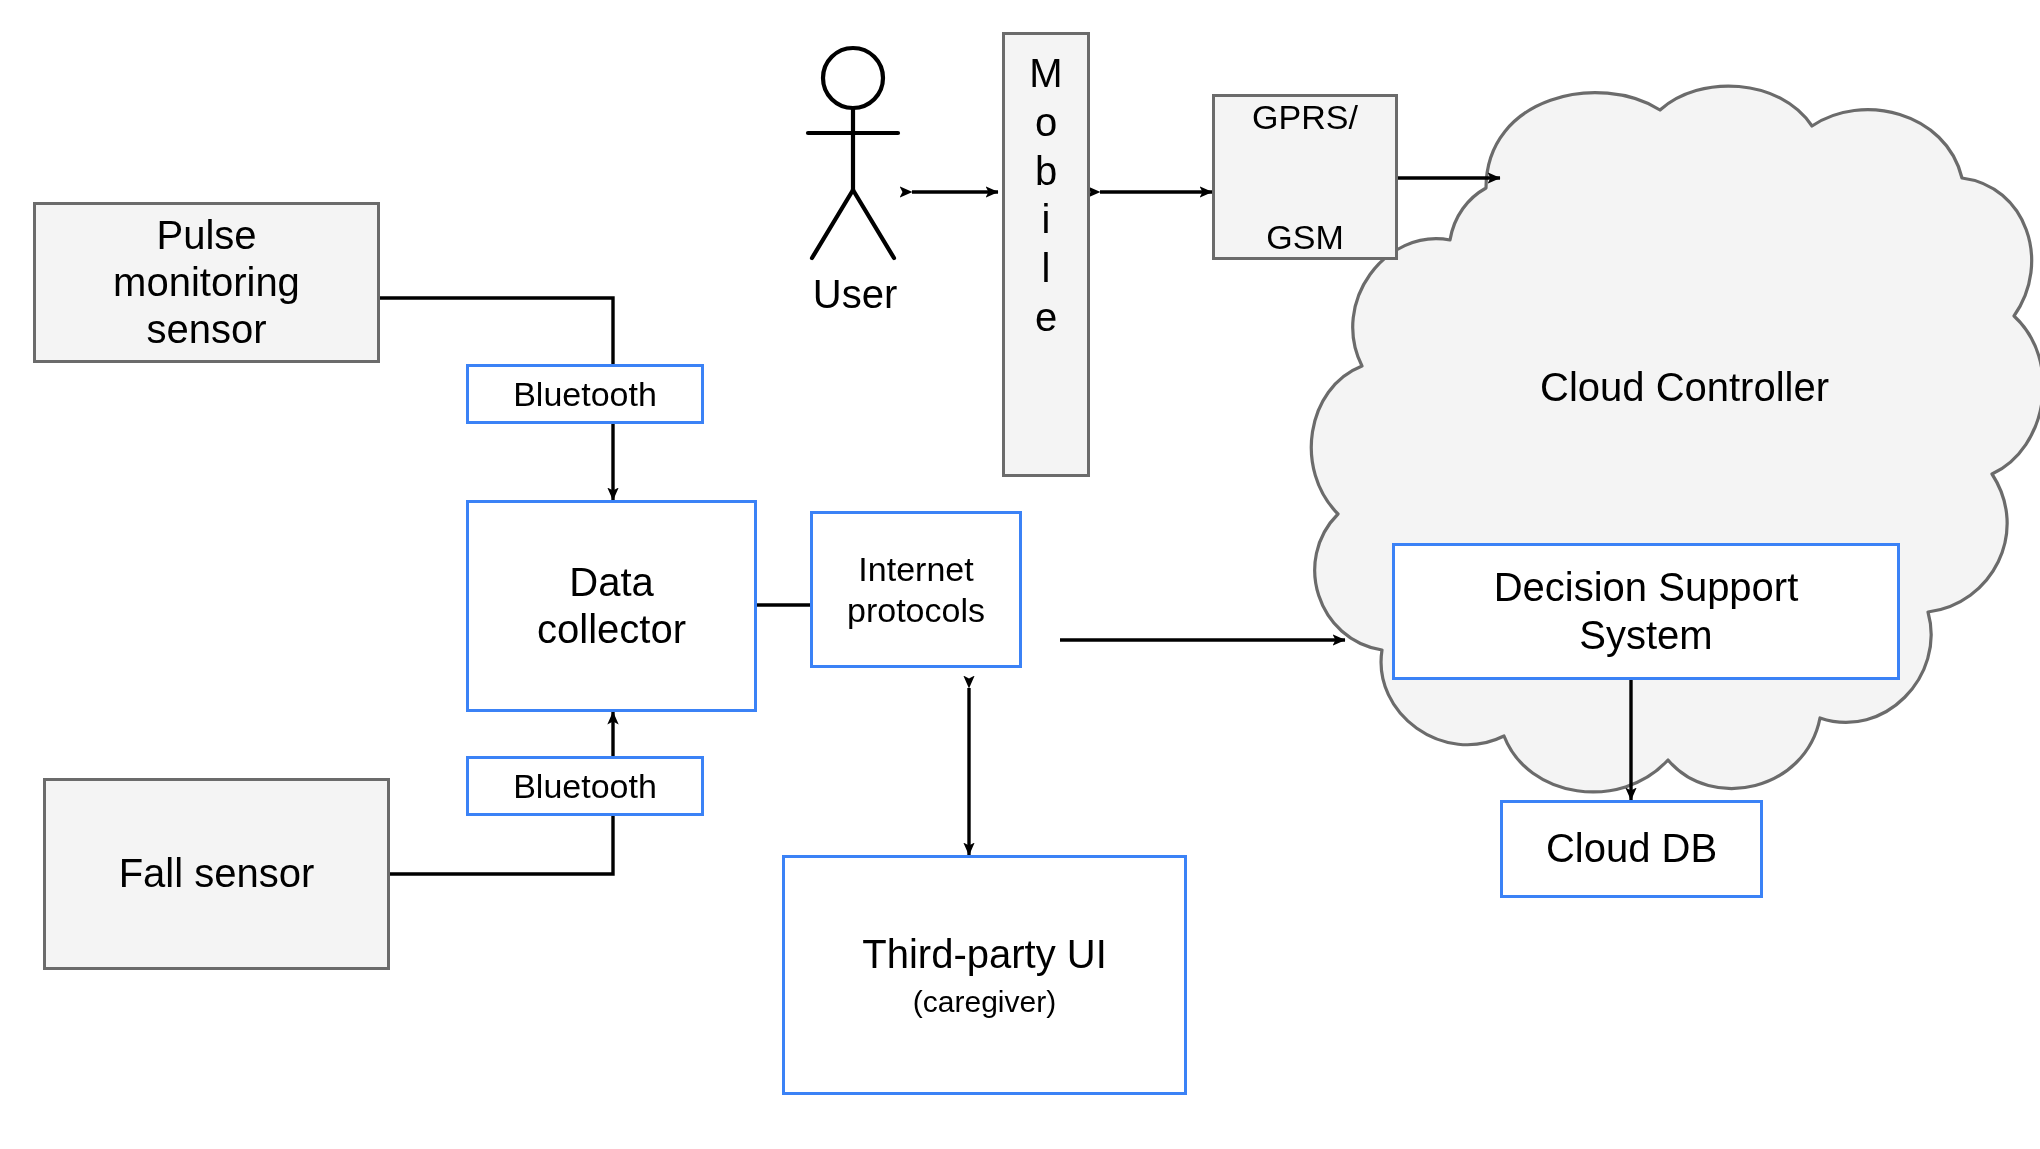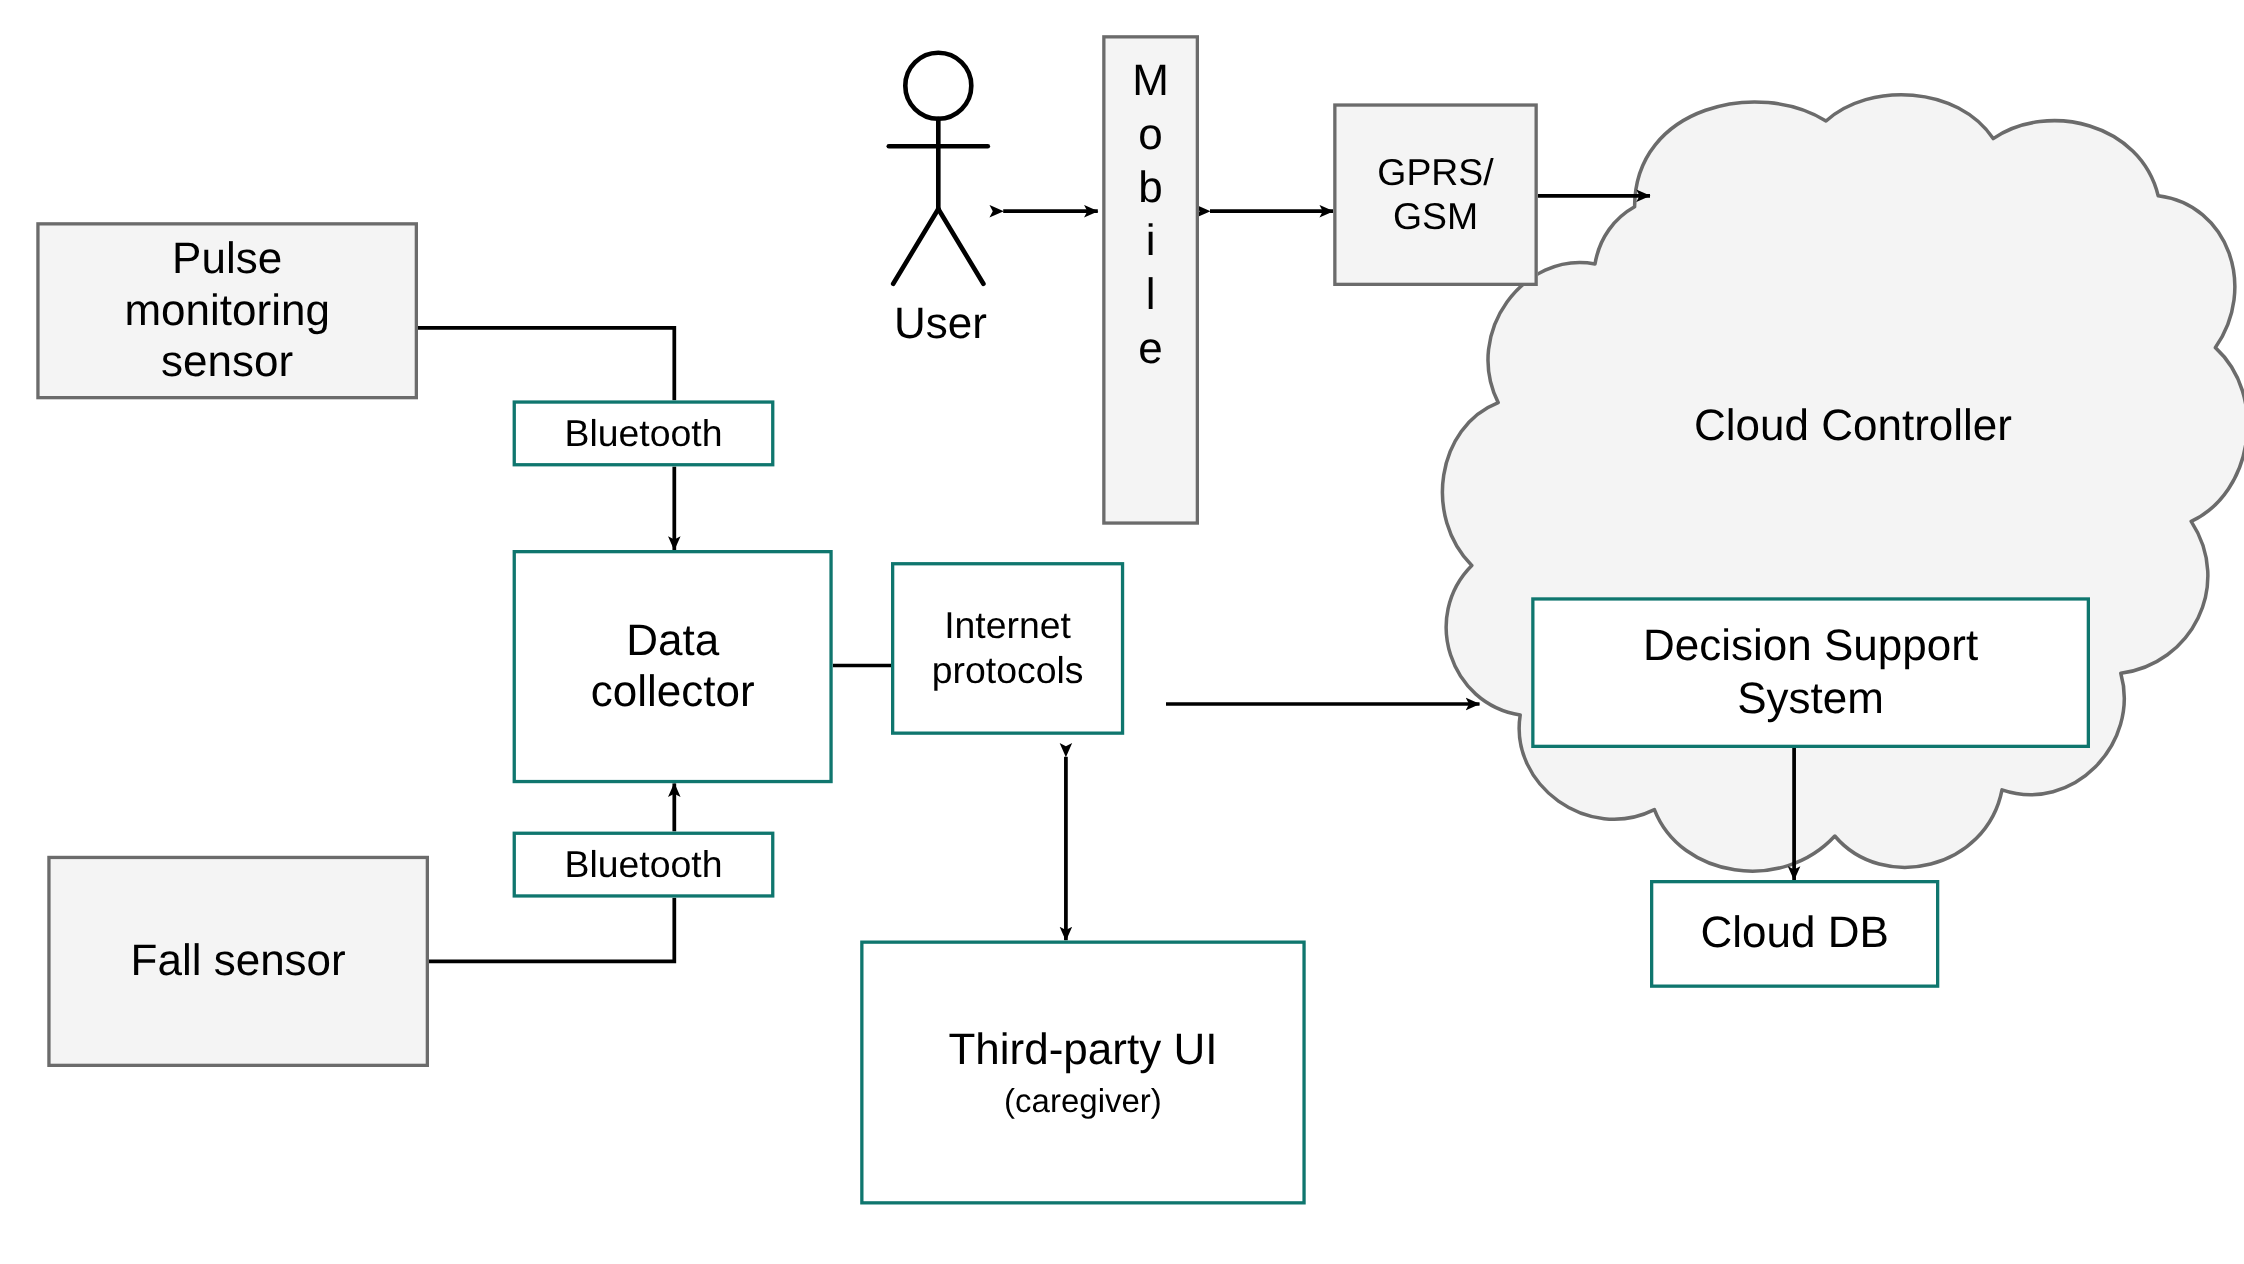--- a/index.html
+++ b/index.html
@@ -34,21 +34,21 @@
     line-height: 1.18;
   }
   
   .shaded {
     background: #f4f4f4;
     border: 3px solid #6b6b6b;
   }
   
   .plain {
     background: #ffffff;
-    border: 3px solid #0f766e;
+    border: 3px solid #3b82f6;
   }
   .f-lg  { font-size: 40px; }
   .f-md  { font-size: 34px; }
   .f-sm  { font-size: 30px; }
   .label-free {
     position: absolute;
     color: #000000;
     text-align: center;
     font-family: "Liberation Sans", sans-serif;
   }
@@ -185,21 +185,21 @@
 
   <div class="mobile-box" style="left:1002px; top:32px; width:88px; height:445px;">
     <span>M</span>
     <span>o</span>
     <span>b</span>
     <span>i</span>
     <span>l</span>
     <span>e</span>
   </div>
 
-  <div class="node shaded f-md" style="left:1212px; top:94px; width:186px; height:166px;">
+  <div class="node shaded f-md" style="left:1212px; top:94px; width:186px; height:166px;justify-content:space-between;">
     <span class="line2">GPRS/</span>
     <span class="line2">GSM</span>
   </div>
 
   <div class="cloud-title" style="left:1540px; top:365px;">
     <span>Cloud Controller</span>
   </div>
 
   <div class="node plain f-lg" style="left:1392px; top:543px; width:508px; height:137px;">
     <span class="line2">Decision Support</span>

